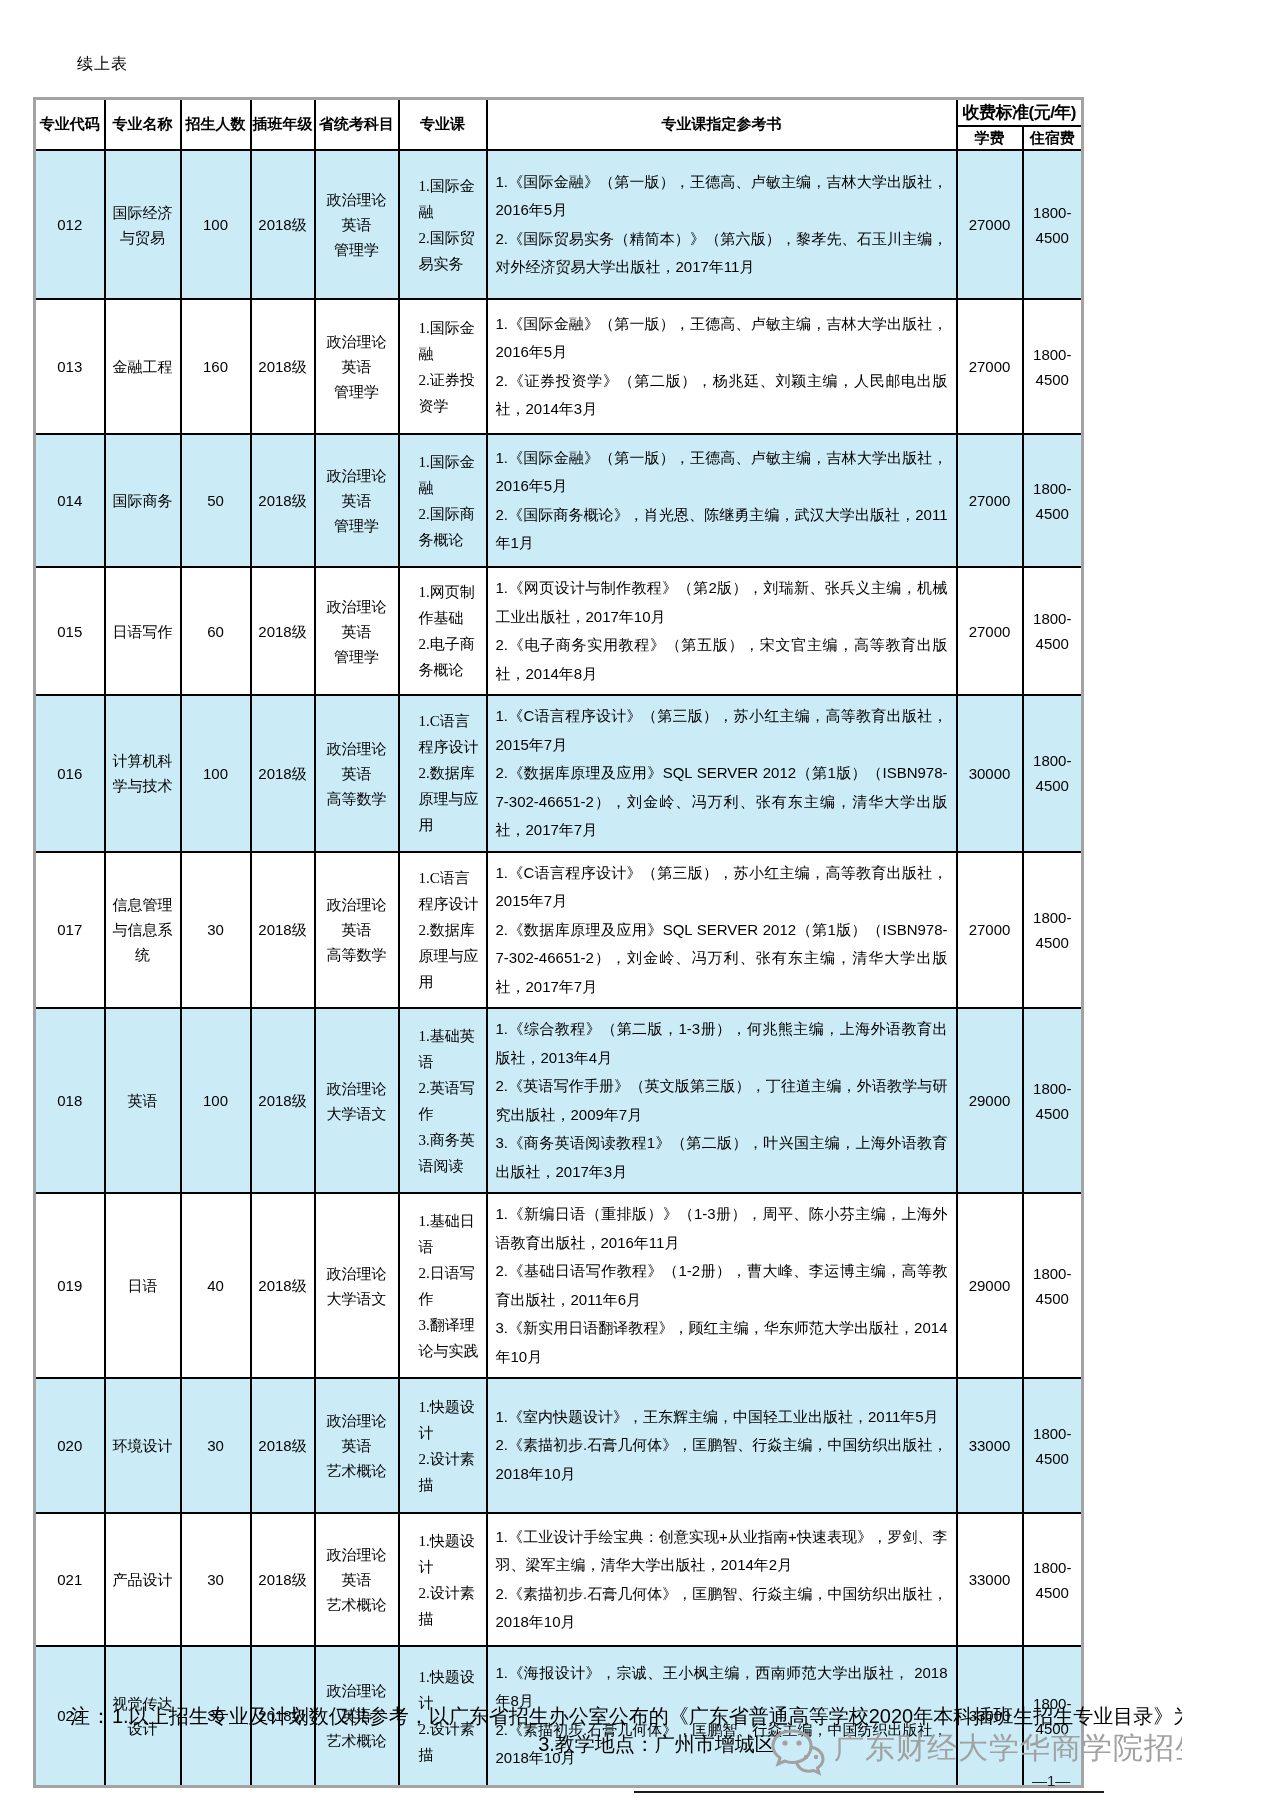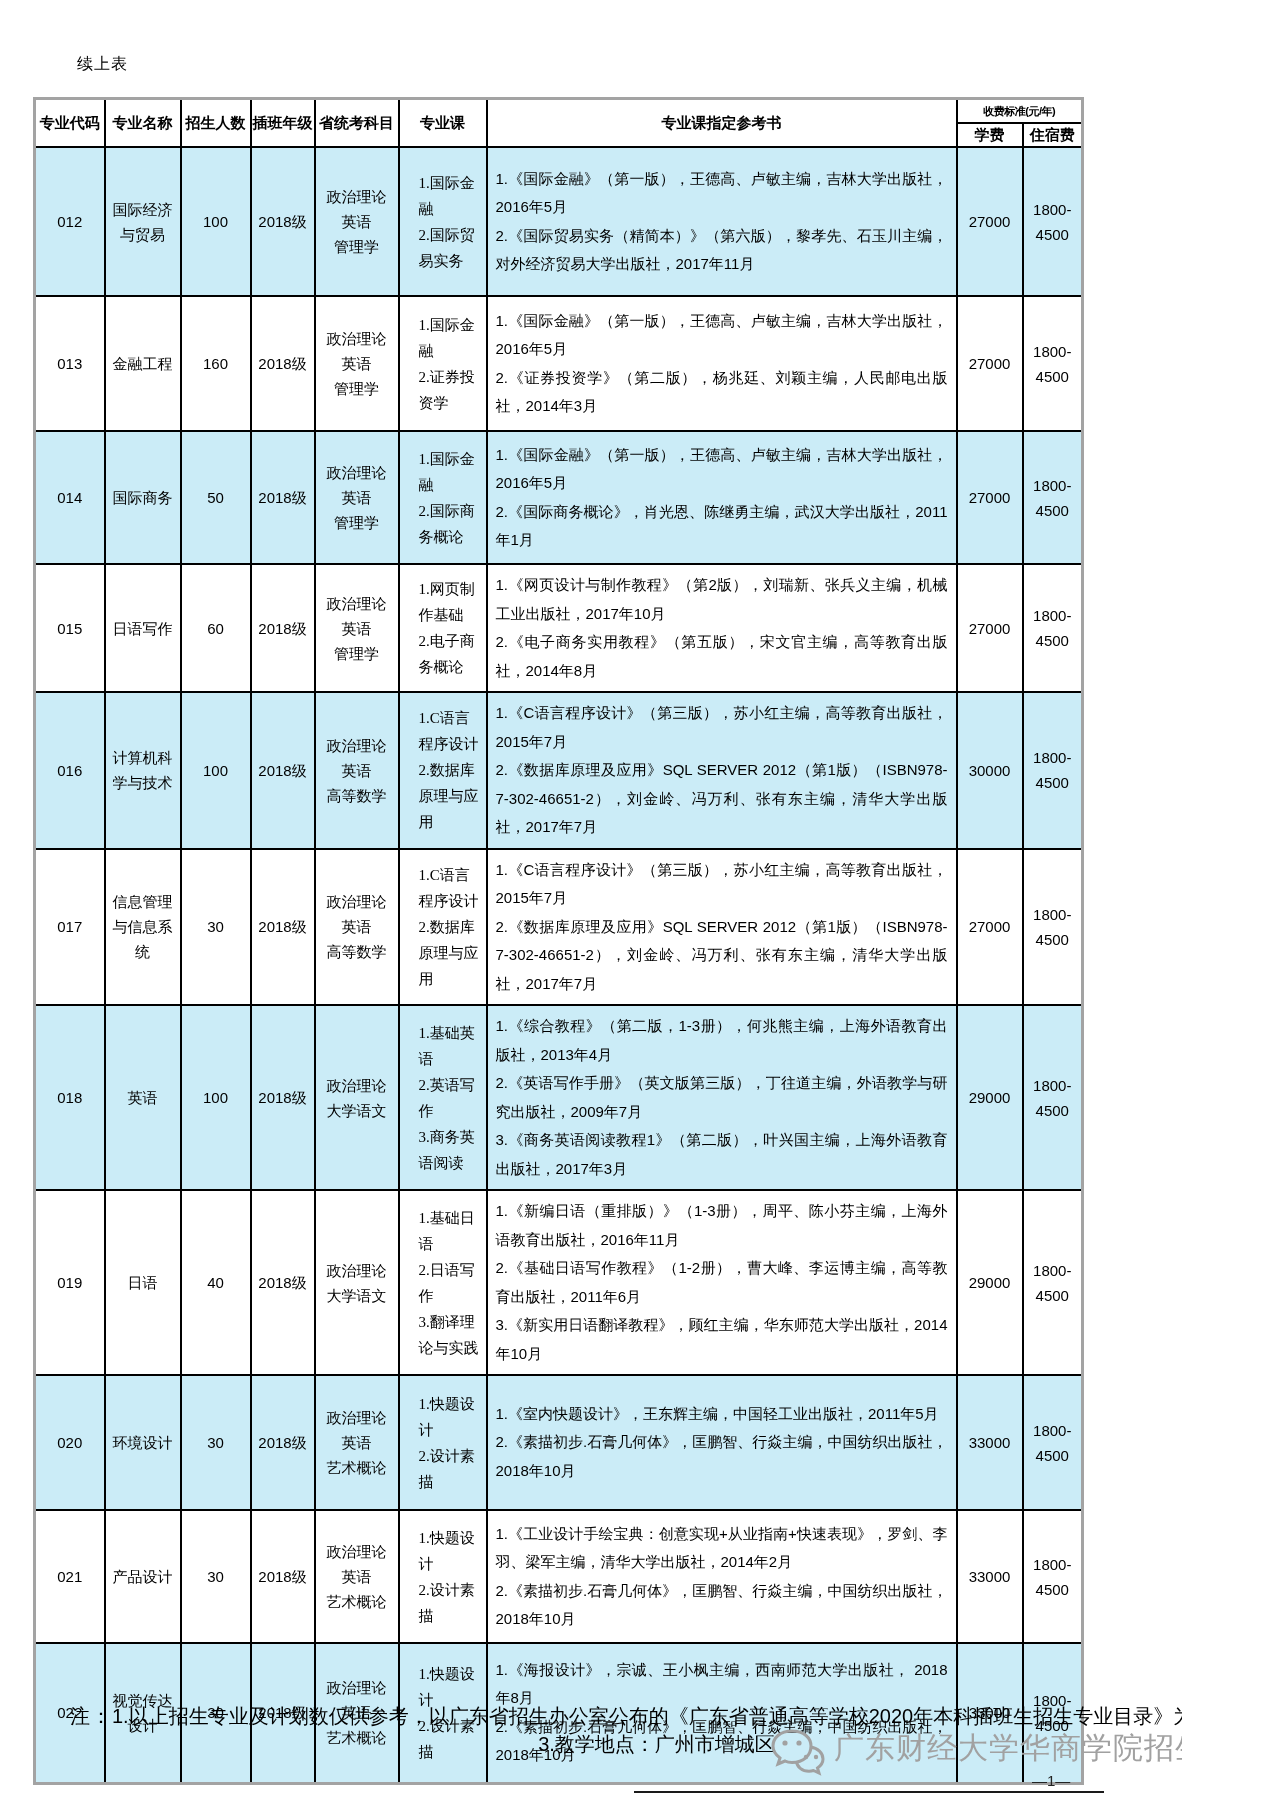--- a/index.html
+++ b/index.html
@@ -11,21 +11,21 @@
   table.tbl{
     position:absolute;left:33px;top:97px;width:1048px;
     border-collapse:collapse;table-layout:fixed;
     border:3px solid #a3a3a3;
   }
   .tbl th{
     border:2px solid #000;font-size:15px;font-weight:bold;
     text-align:center;vertical-align:middle;padding:1px 0;height:20px;background:#fff;
     white-space:nowrap;
   }
-  .tbl th.fee{font-size:11px;letter-spacing:-0.5px;}
+  .tbl th.fee{font-size:17px;letter-spacing:-0.5px;}
   .tbl td{
     border:2px solid #000;font-size:15px;line-height:25px;
     text-align:center;vertical-align:middle;white-space:pre-line;
     padding:2px 3px;word-break:break-word;
   }
   .tbl td.courses{text-align:left;padding-left:19px;line-height:26px;font-family:Liberation Serif, serif;}
   .tbl td.books{text-align:justify;padding:6px 8px;line-height:28.5px;}
   .tbl tr.alt td{background:var(--row-alt,#cbecf7);}
   .notes{position:absolute;left:70px;top:1703px;width:1130px;font-size:20px;line-height:27.5px;text-align:center;}
   .note{white-space:nowrap;}

